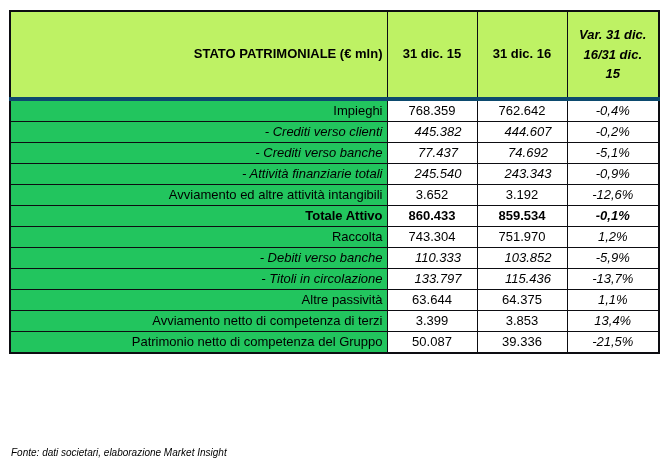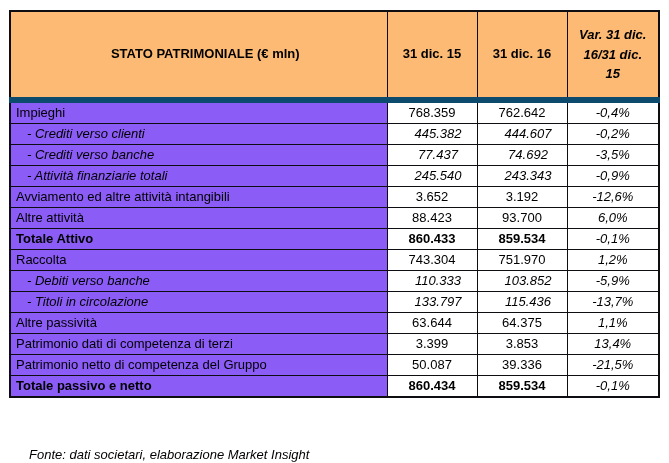--- a/index.html
+++ b/index.html
@@ -23,46 +23,46 @@
     border: 1px solid #0d0d12;
     font-size: 13px;
     padding: 0 4px;
     overflow: hidden;
     white-space: nowrap;
     line-height: 1.1;
   }
 
   
   .bs thead th {
-    background: #fdba74;
+    background: #bef264;
     height: 85px;
     font-weight: bold;
     text-align: center;
-    border-bottom: 6px solid #0c4a6e;
+    border-bottom: 4px solid #0c4a6e;
     vertical-align: middle;
   }
-  .bs thead th.label { text-align: center; padding-left: 17px; }
+  .bs thead th.label { text-align: right; padding-left: 17px; }
   .bs thead th.varhead {
     font-style: italic;
     white-space: normal;
     line-height: 1.5;
     padding: 0 7px;
   }
 
   
   .bs tbody td { background: #ffffff; text-align: center; height: 20px; vertical-align: middle; }
-  .bs tbody td.label { background: #8b5cf6; text-align: left; padding-left: 5px; }
+  .bs tbody td.label { background: #22c55e; text-align: right; padding-left: 5px; }
   .bs tbody td.pct { font-style: italic; }
   .bs tr.sub td.label, .bs tr.sub td.num { font-style: italic; padding-left: 16px; }
   .bs tr.total td { font-weight: bold; }
-  .bs tr.total td.pct { font-weight: normal; font-style: italic; }
+  .bs tr.total td.pct { font-weight: bold; font-style: italic; }
 
   .source {
-    position: absolute; left: 29px; top: 447px;
-    font-size: 13px;
+    position: absolute; left: 11px; top: 447px;
+    font-size: 10px;
     font-style: italic;
     white-space: nowrap;
   }
 </style>
 </head>
 <body>
 
 <div class="page">
 
   <table class="bs">
@@ -90,39 +90,33 @@
       <tr class="sub">
         <td class="label">- Crediti verso clienti</td>
         <td class="num">445.382</td>
         <td class="num">444.607</td>
         <td class="pct">-0,2%</td>
       </tr>
       <tr class="sub">
         <td class="label">- Crediti verso banche</td>
         <td class="num">77.437</td>
         <td class="num">74.692</td>
-        <td class="pct">-3,5%</td>
+        <td class="pct">-5,1%</td>
       </tr>
       <tr class="sub">
         <td class="label">- Attività finanziarie totali</td>
         <td class="num">245.540</td>
         <td class="num">243.343</td>
         <td class="pct">-0,9%</td>
       </tr>
       <tr class="normal">
         <td class="label">Avviamento ed altre attività intangibili</td>
         <td class="num">3.652</td>
         <td class="num">3.192</td>
         <td class="pct">-12,6%</td>
-      </tr>
-      <tr class="normal">
-        <td class="label">Altre attività</td>
-        <td class="num">88.423</td>
-        <td class="num">93.700</td>
-        <td class="pct">6,0%</td>
       </tr>
       <tr class="total">
         <td class="label">Totale Attivo</td>
         <td class="num">860.433</td>
         <td class="num">859.534</td>
         <td class="pct">-0,1%</td>
       </tr>
       <tr class="normal">
         <td class="label">Raccolta</td>
         <td class="num">743.304</td>
@@ -141,35 +135,29 @@
         <td class="num">115.436</td>
         <td class="pct">-13,7%</td>
       </tr>
       <tr class="normal">
         <td class="label">Altre passività</td>
         <td class="num">63.644</td>
         <td class="num">64.375</td>
         <td class="pct">1,1%</td>
       </tr>
       <tr class="normal">
-        <td class="label">Patrimonio dati di competenza di terzi</td>
+        <td class="label">Avviamento netto di competenza di terzi</td>
         <td class="num">3.399</td>
         <td class="num">3.853</td>
         <td class="pct">13,4%</td>
       </tr>
       <tr class="normal">
         <td class="label">Patrimonio netto di competenza del Gruppo</td>
         <td class="num">50.087</td>
         <td class="num">39.336</td>
         <td class="pct">-21,5%</td>
       </tr>
-      <tr class="total">
-        <td class="label">Totale passivo e netto</td>
-        <td class="num">860.434</td>
-        <td class="num">859.534</td>
-        <td class="pct">-0,1%</td>
-      </tr>
     </tbody>
   </table>
 
   <div class="source">Fonte: dati societari, elaborazione Market Insight</div>
 
 </div>
 
 </body></html>

